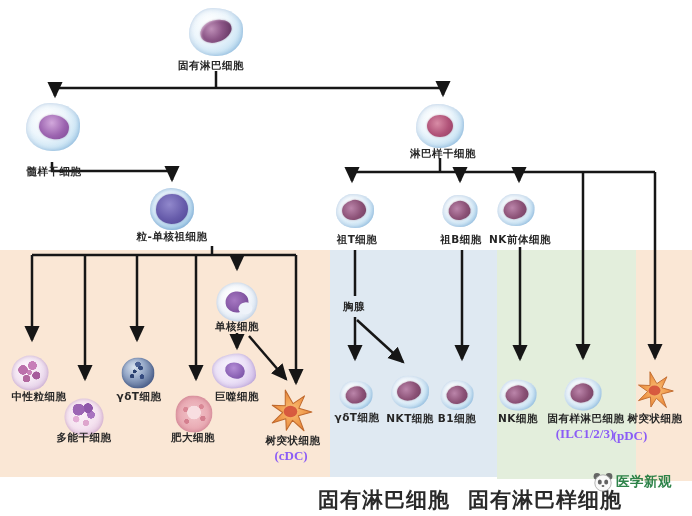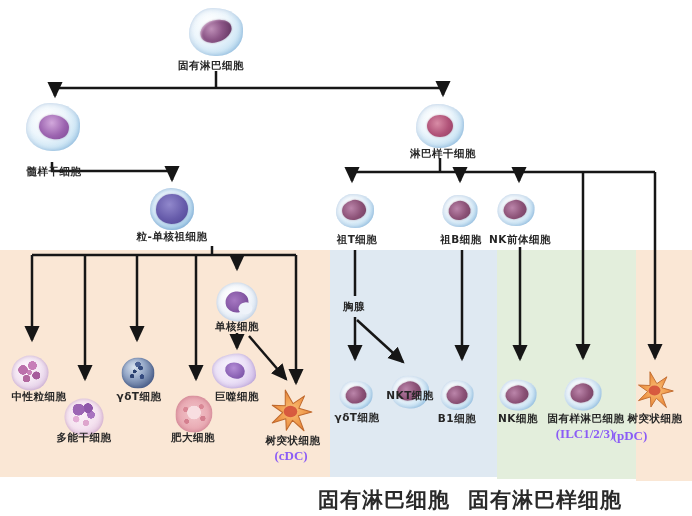--- a/index.html
+++ b/index.html
@@ -220,25 +220,36 @@
   <div class="lbl" style="left:39px;top:397px">中性粒细胞</div>
   <div class="lbl" style="left:84px;top:438px">多能干细胞</div>
   <div class="lbl" style="left:139px;top:397px">γδT细胞</div>
   <div class="lbl" style="left:193px;top:438px">肥大细胞</div>
   <div class="lbl" style="left:237px;top:327px">单核细胞</div>
   <div class="lbl" style="left:237px;top:397px">巨噬细胞</div>
   <div class="lbl" style="left:293px;top:441px">树突状细胞</div>
   <div class="sub-lbl" style="left:291px;top:456px">(cDC)</div>
 
   <div class="lbl" style="left:357px;top:418px">γδT细胞</div>
-  <div class="lbl" style="left:410px;top:396px">NKT细胞</div>
+  <div class="lbl" style="left:410px;top:419px">NKT细胞</div>
   <div class="lbl" style="left:457px;top:419px">B1细胞</div>
   <div class="lbl" style="left:518px;top:419px">NK细胞</div>
   <div class="lbl" style="left:586px;top:419px">固有样淋巴细胞</div>
   <div class="sub-lbl" style="left:585px;top:434px">(ILC1/2/3)</div>
   <div class="lbl" style="left:655px;top:419px">树突状细胞</div>
   <div class="sub-lbl" style="left:630px;top:436px">(pDC)</div>
 
   <div class="footer-lbl" style="left:545px;top:500px">固有淋巴样细胞</div>
   <div class="footer-lbl" style="left:384px;top:500px">固有淋巴细胞</div>
 
+  <div class="watermark">
+    <svg width="22" height="20" viewBox="0 0 22 20">
+      <circle cx="5" cy="4.5" r="3.4" fill="#5a5a5a"></circle>
+      <circle cx="17" cy="4.5" r="3.4" fill="#5a5a5a"></circle>
+      <circle cx="11" cy="11" r="8.2" fill="#fafafa" stroke="#9a9a9a" stroke-width="0.8"></circle>
+      <ellipse cx="7.8" cy="10" rx="2" ry="2.6" fill="#555"></ellipse>
+      <ellipse cx="14.2" cy="10" rx="2" ry="2.6" fill="#555"></ellipse>
+      <ellipse cx="11" cy="14" rx="1.4" ry="1" fill="#555"></ellipse>
+    </svg>
+    <span class="wm-text" style="color: rgb(30, 122, 60);">医学新观</span>
+  </div>
 
 </div>
 
 </body></html>

